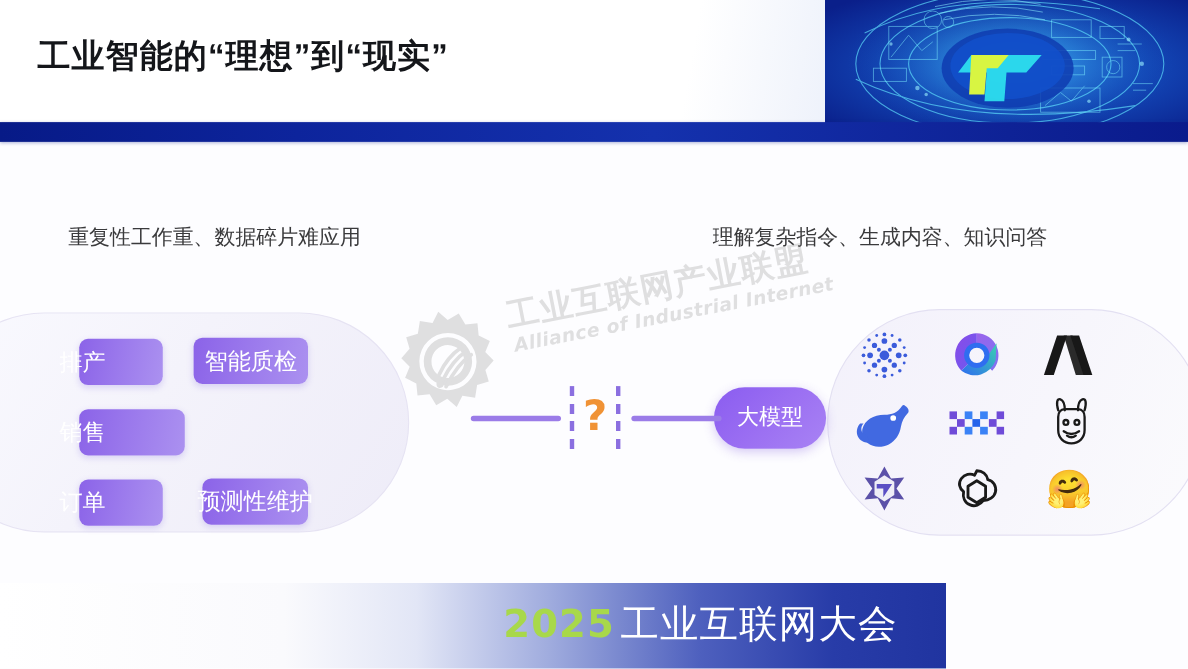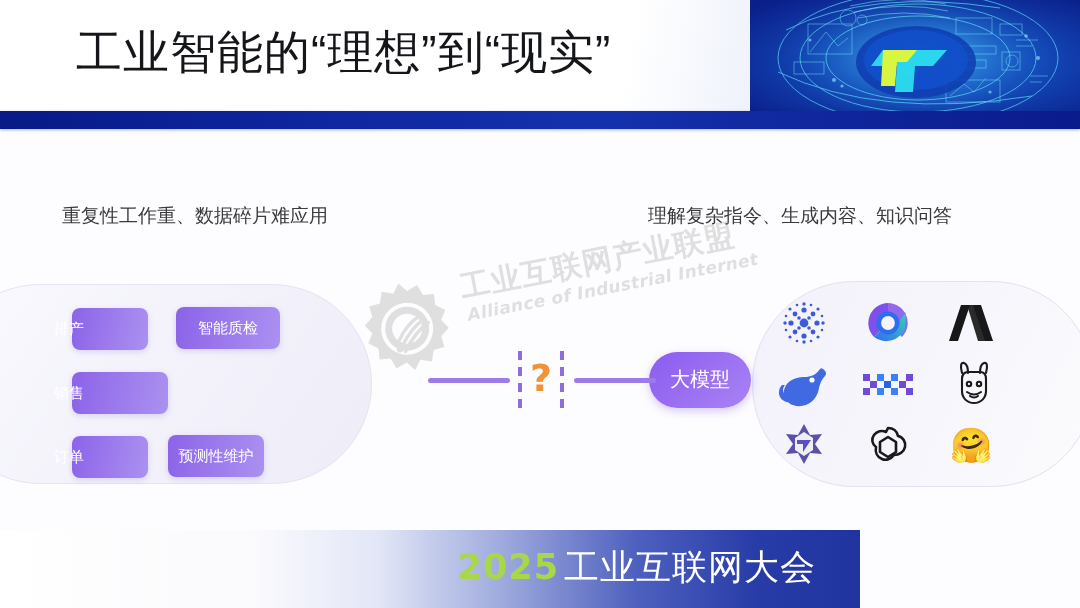--- a/index.html
+++ b/index.html
@@ -9,22 +9,22 @@
     font-family:"Liberation Sans","DejaVu Sans",sans-serif;
     position:relative;
   }
   .slide{position:absolute;inset:0;background:#fdfdff;overflow:hidden;}
 
   
   .header{position:absolute;left:0;top:0;width:1080px;height:112px;
     background:linear-gradient(100deg,#ffffff 0%,#ffffff 58%,#eef2fb 70%,#d8e2f6 80%,#b9cdf0 100%);
     overflow:hidden;}
   .header-title{position:absolute;left:34px;top:22px;
-    font-size:46px;line-height:60px;font-weight:400;color:#14161a;
-    letter-spacing:1px;white-space:nowrap;margin-left:42px;}
+    font-size:30px;line-height:60px;font-weight:700;color:#14161a;
+    letter-spacing:1px;white-space:nowrap;}
   .header-art{position:absolute;right:0;top:0;width:330px;height:112px;overflow:hidden;}
   .header-art svg{display:block;}
 
   .header-bar{position:absolute;left:0;top:111px;width:1080px;height:18px;
     background:linear-gradient(90deg,#071a87 0%,#0d249c 25%,#1431ad 55%,#0e2296 85%,#0a1b8c 100%);
     box-shadow:0 1px 3px rgba(20,40,140,.35);}
 
   
   .cap{position:absolute;font-size:19px;color:#3a3a3c;white-space:nowrap;
     font-family:"Liberation Sans","DejaVu Sans",sans-serif;}
@@ -47,32 +47,32 @@
     background:linear-gradient(125deg,#fafaff 0%,#f4f3fb 45%,#eeecf8 100%);
     border:1px solid #e6e3f3;}
   .panel-right{position:absolute;left:752px;top:281px;width:340px;height:204px;
     border-radius:102px;
     background:linear-gradient(115deg,#f3f1fb 0%,#f7f6fc 55%,#fbfbfd 100%);
     border:1px solid #e3e0f2;}
 
   
   .pill{position:absolute;height:42px;border-radius:8px;
     background:linear-gradient(100deg,#8b63e8 0%,#9a78ec 45%,#ab91f0 100%);
-    color:#ffffff;font-size:15px;display:flex;align-items:center;
+    color:#ffffff;font-size:21px;display:flex;align-items:center;
     justify-content:center;white-space:nowrap;
     box-shadow:0 2px 6px rgba(120,90,220,.22);}
   .pill.clip{justify-content:flex-start;padding-left:0;}
   .pill.clip span{margin-left:-18px;}
 
   .p1{left:72px;top:308px;width:76px;}
   .p2{left:72px;top:372px;width:96px;}
   .p3{left:72px;top:436px;width:76px;}
   .p4{left:176px;top:307px;width:104px;}
   .p5{left:186px;top:371px;width:122px;}
-  .p6{left:168px;top:435px;width:96px;}
+  .p6{left:184px;top:435px;width:96px;}
 
   
   .node{position:absolute;border-radius:40px;
     background:linear-gradient(135deg,#8a5cf0 0%,#9b6ff2 50%,#a883f4 100%);
     color:#fff;display:flex;flex-direction:column;align-items:center;
     justify-content:center;text-align:center;line-height:1.18;
     box-shadow:0 3px 10px rgba(120,80,220,.30);}
   .node-left{left:330px;top:349px;width:100px;height:62px;font-size:19px;}
   .node-right{left:649px;top:352px;width:102px;height:56px;font-size:20px;}
 

